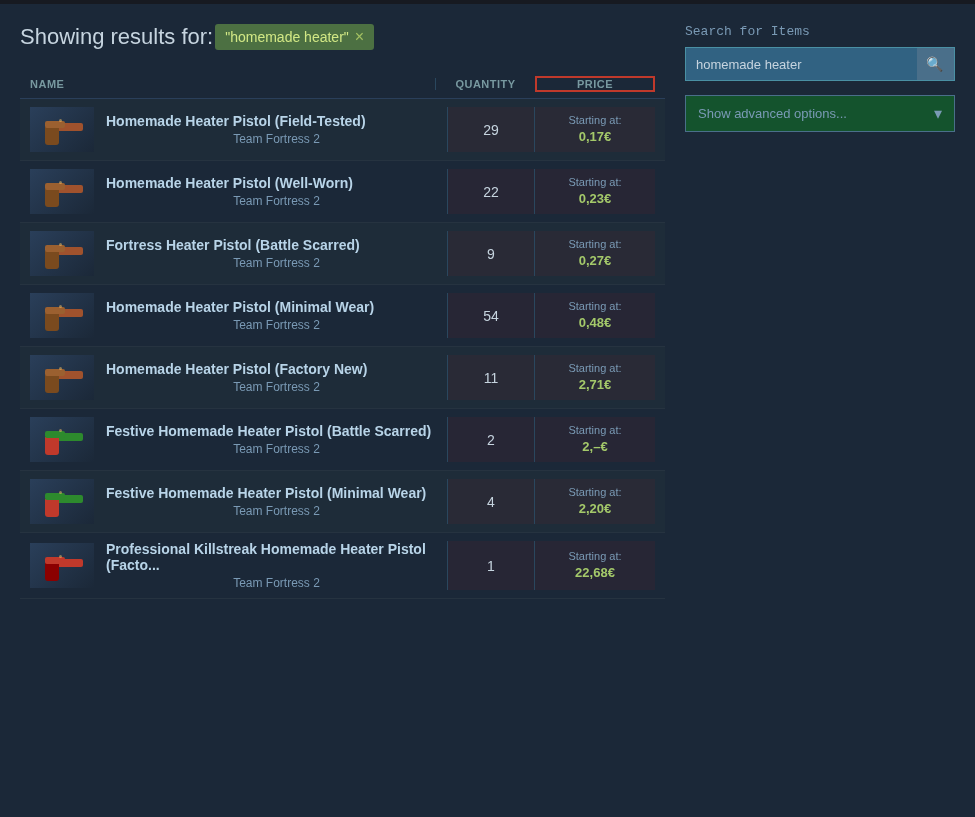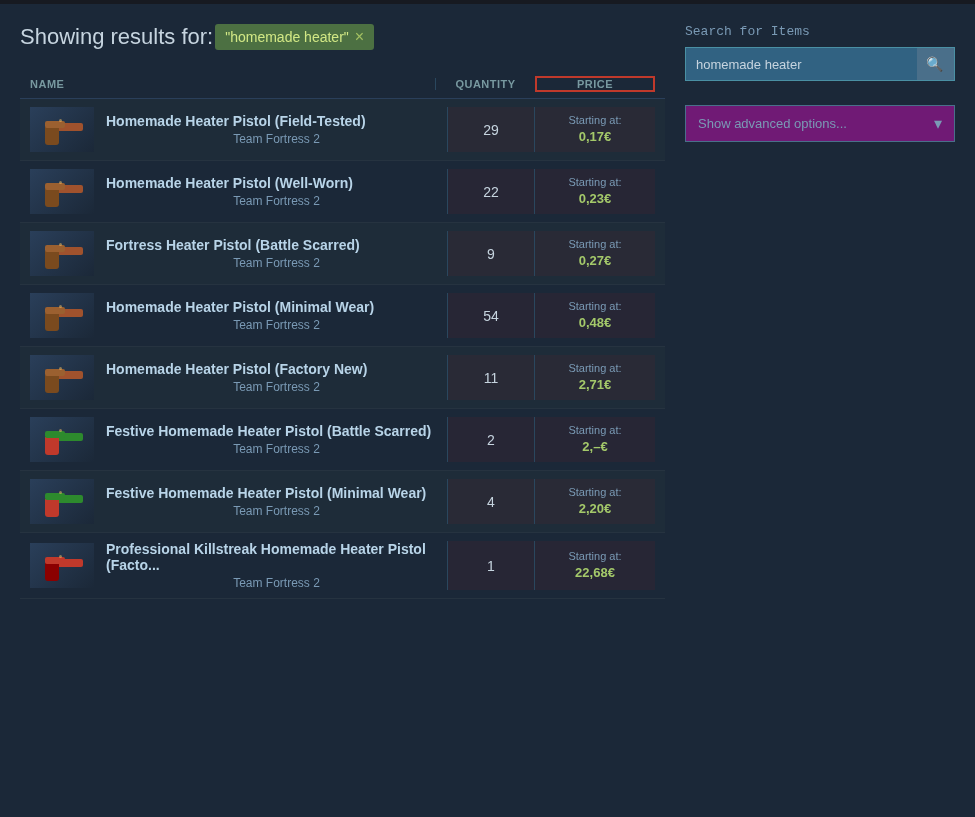--- a/index.html
+++ b/index.html
@@ -236,21 +236,21 @@
       font-size: 13px;
       margin-bottom: 8px;
       font-family: Liberation Mono, monospace;
     }
 
     .search-input-container {
       display: flex;
       align-items: center;
       background-color: #316282;
       border: 1px solid #4a90a4;
-      margin-bottom: 24px;
+      margin-bottom: 14px;
     }
 
     .search-input {
       flex: 1;
       background: transparent;
       border: none;
       color: #c6d4df;
       padding: 8px 10px;
       font-size: 13px;
       outline: none;
@@ -262,21 +262,21 @@
       color: #c6d4df;
       padding: 8px 10px;
       cursor: pointer;
       font-size: 14px;
     }
 
     .advanced-options {
       display: flex;
       align-items: center;
       justify-content: space-between;
-      background-color: #701a75;
+      background-color: #14532d;
       border: 1px solid #4a6f8a;
       padding: 8px 12px;
       cursor: pointer;
       color: #7a9ab5;
       font-size: 13px;
     }
 
     .chevron-down {
       color: #7a9ab5;
       font-size: 16px;

